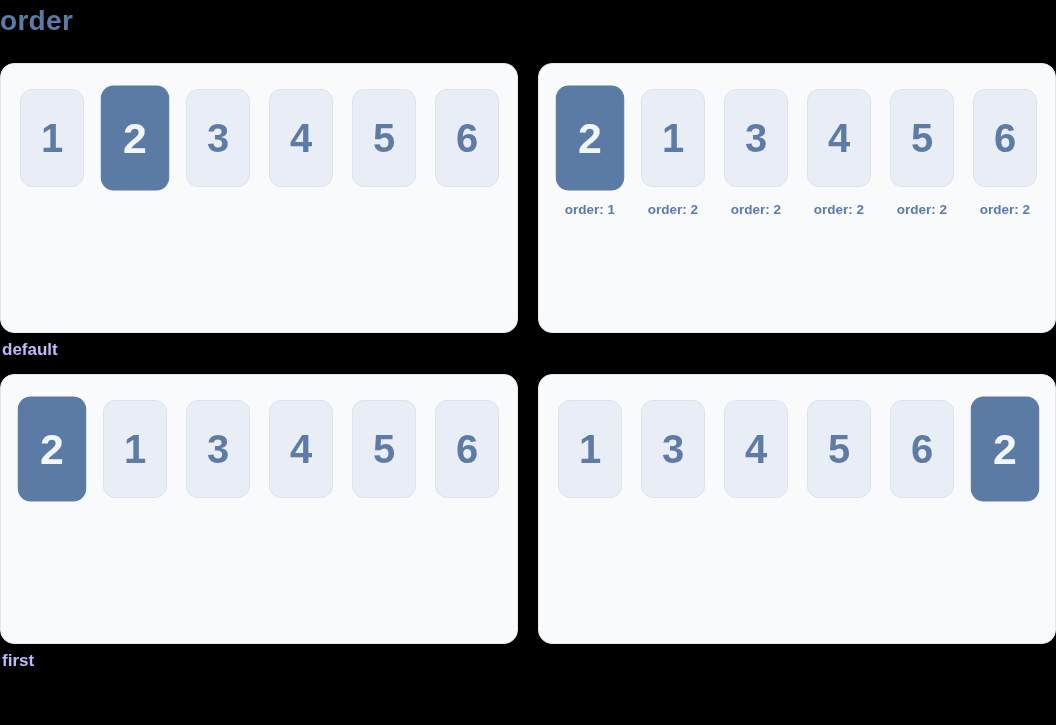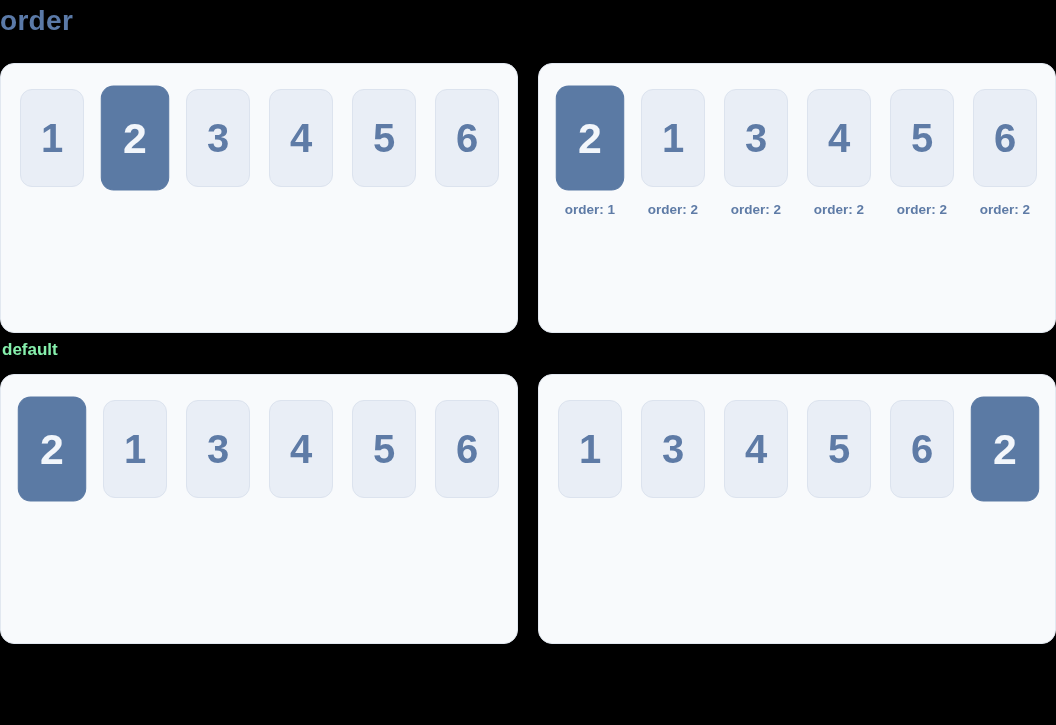--- a/index.html
+++ b/index.html
@@ -80,21 +80,21 @@
     font-size: 13.5px;
     font-weight: 600;
     color: #5e7ba6;
     white-space: nowrap;
   }
   .cell-label {
     margin: 7px 0 14px 2px;
     font-size: 17px;
     line-height: 20px;
     font-weight: 700;
-    color: #86efac;
+    color: #c4b5fd;
   }
 </style>
 </head>
 <body>
 
 <h1 class="page-title">order</h1>
 
 <div class="grid">
 
   <div class="cell">
@@ -146,20 +146,21 @@
     <div class="card">
       <div class="row">
         <div class="item item--active">2</div>
         <div class="item">1</div>
         <div class="item">3</div>
         <div class="item">4</div>
         <div class="item">5</div>
         <div class="item">6</div>
       </div>
     </div>
+    <div class="cell-label">first</div>
   </div>
 
   <div class="cell">
     <div class="card">
       <div class="row">
         <div class="item">1</div>
         <div class="item">3</div>
         <div class="item">4</div>
         <div class="item">5</div>
         <div class="item">6</div>

